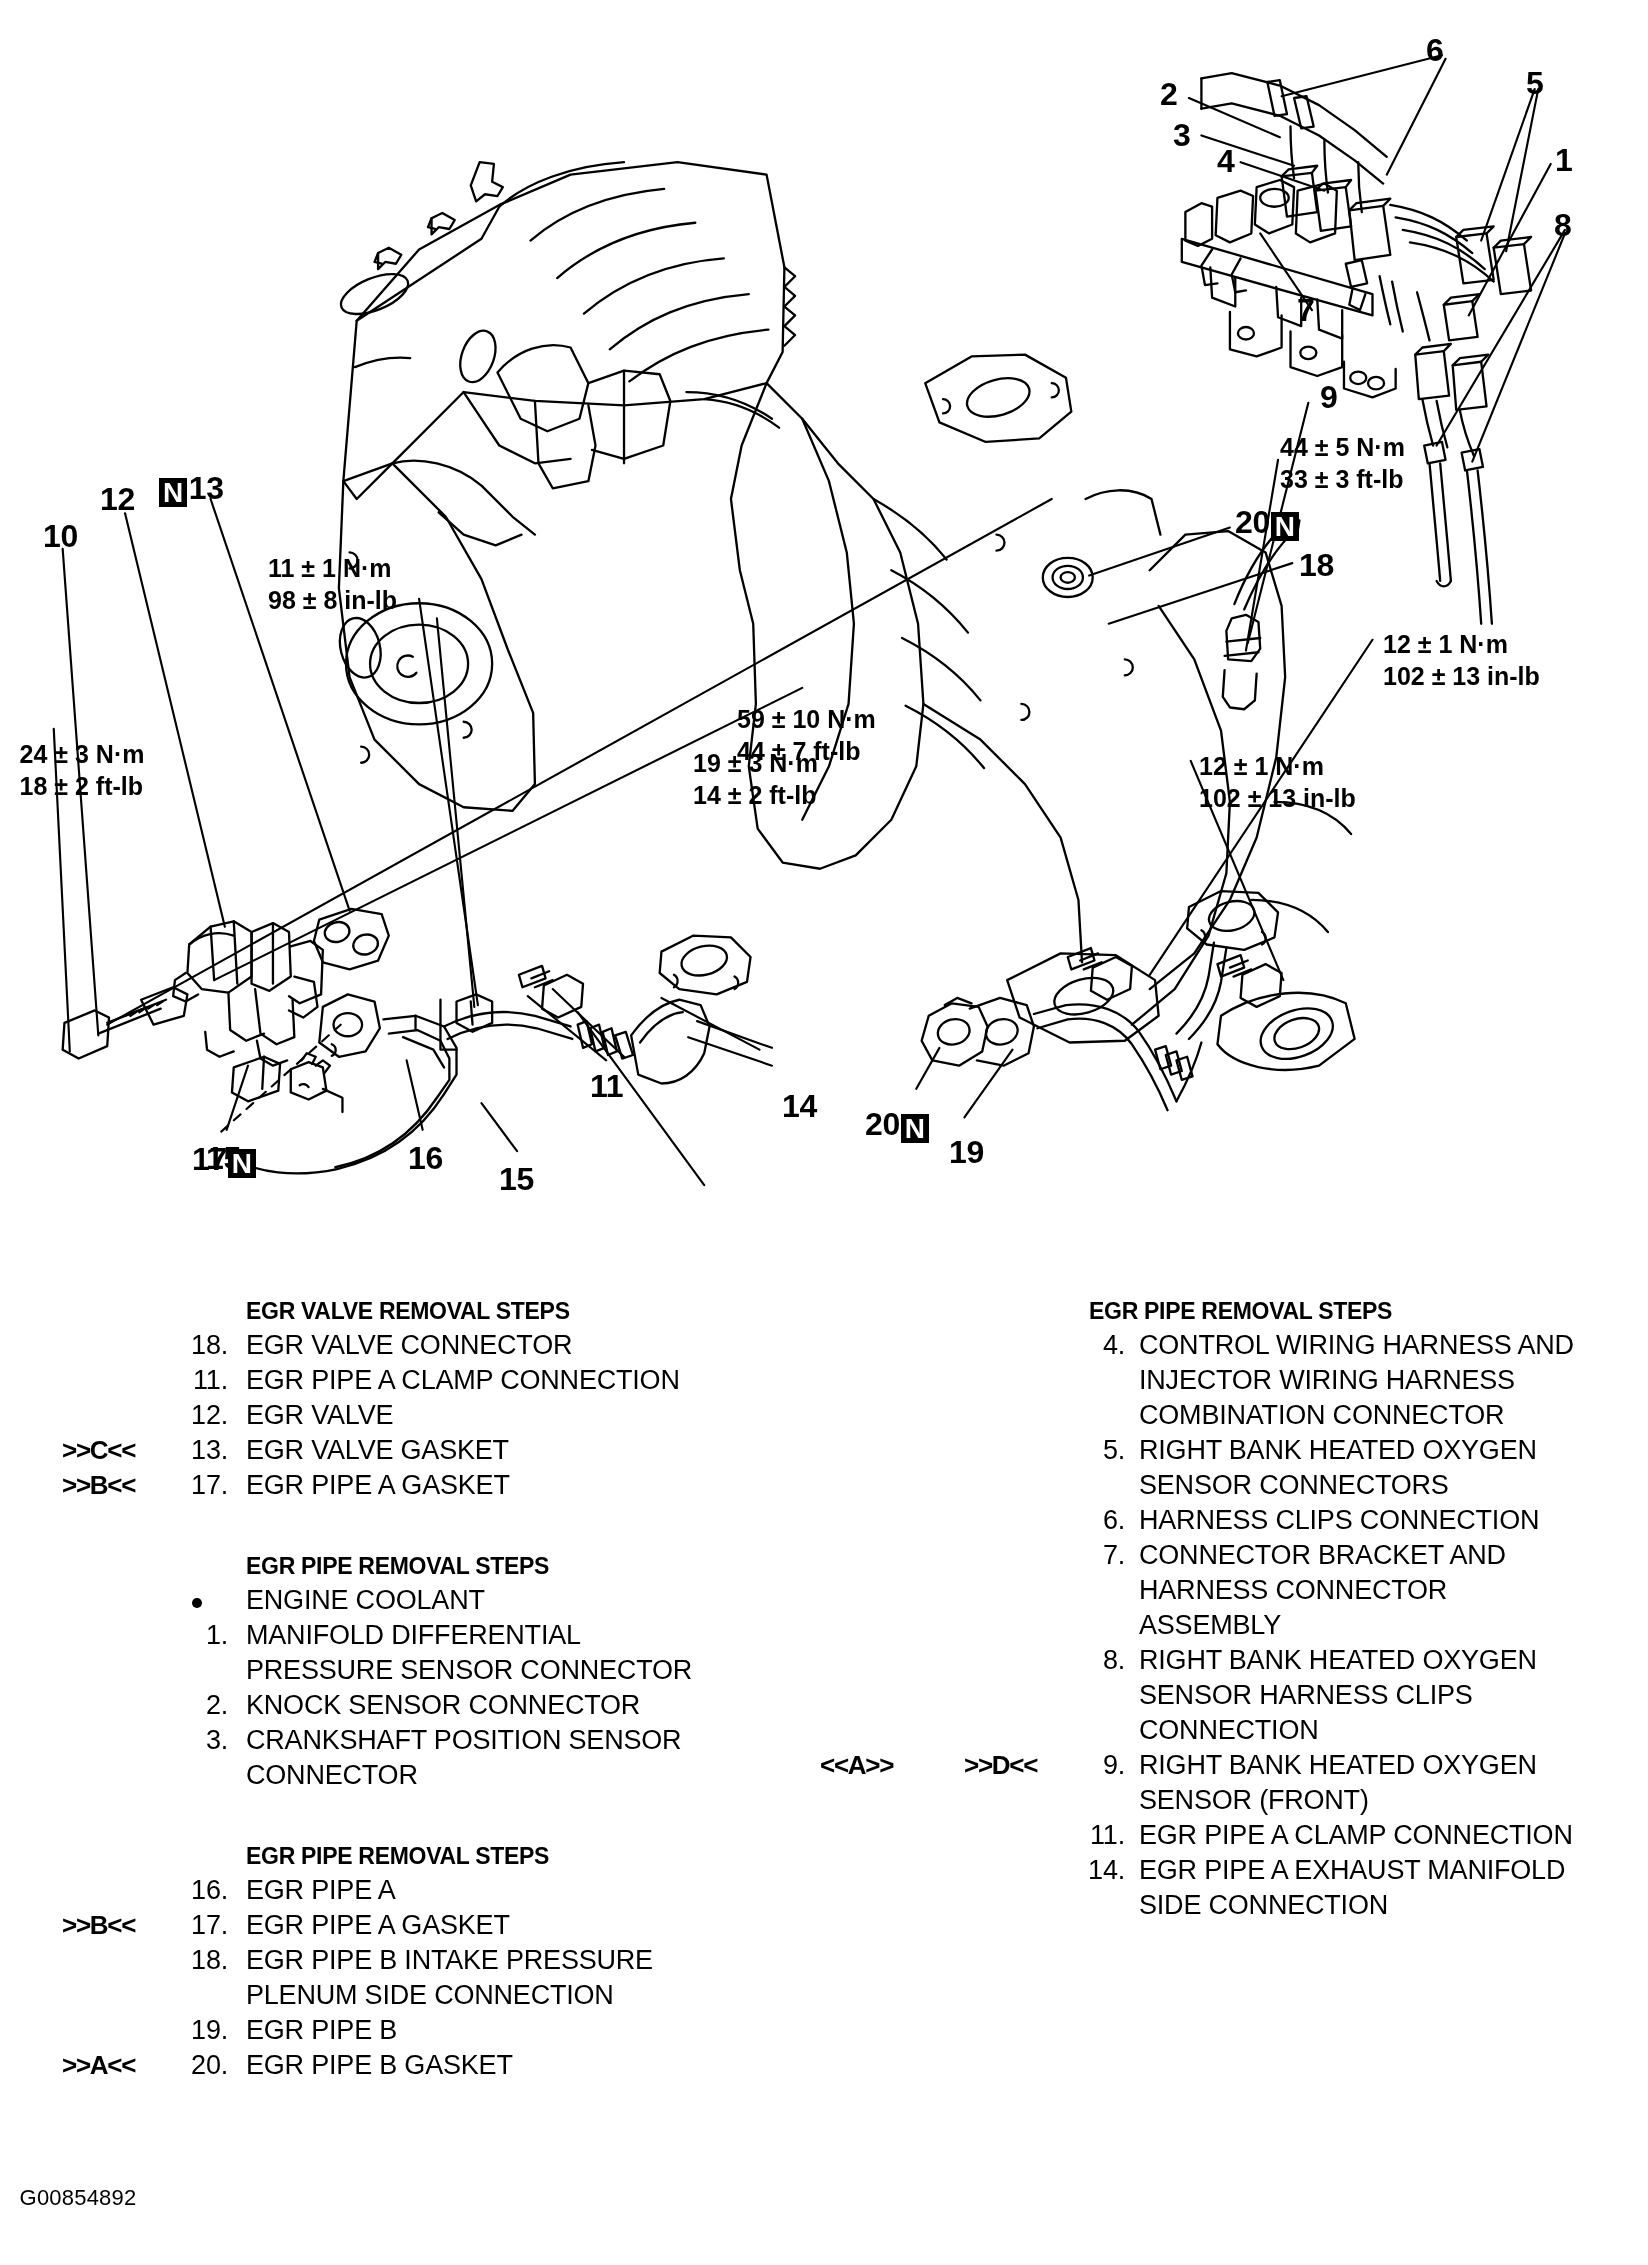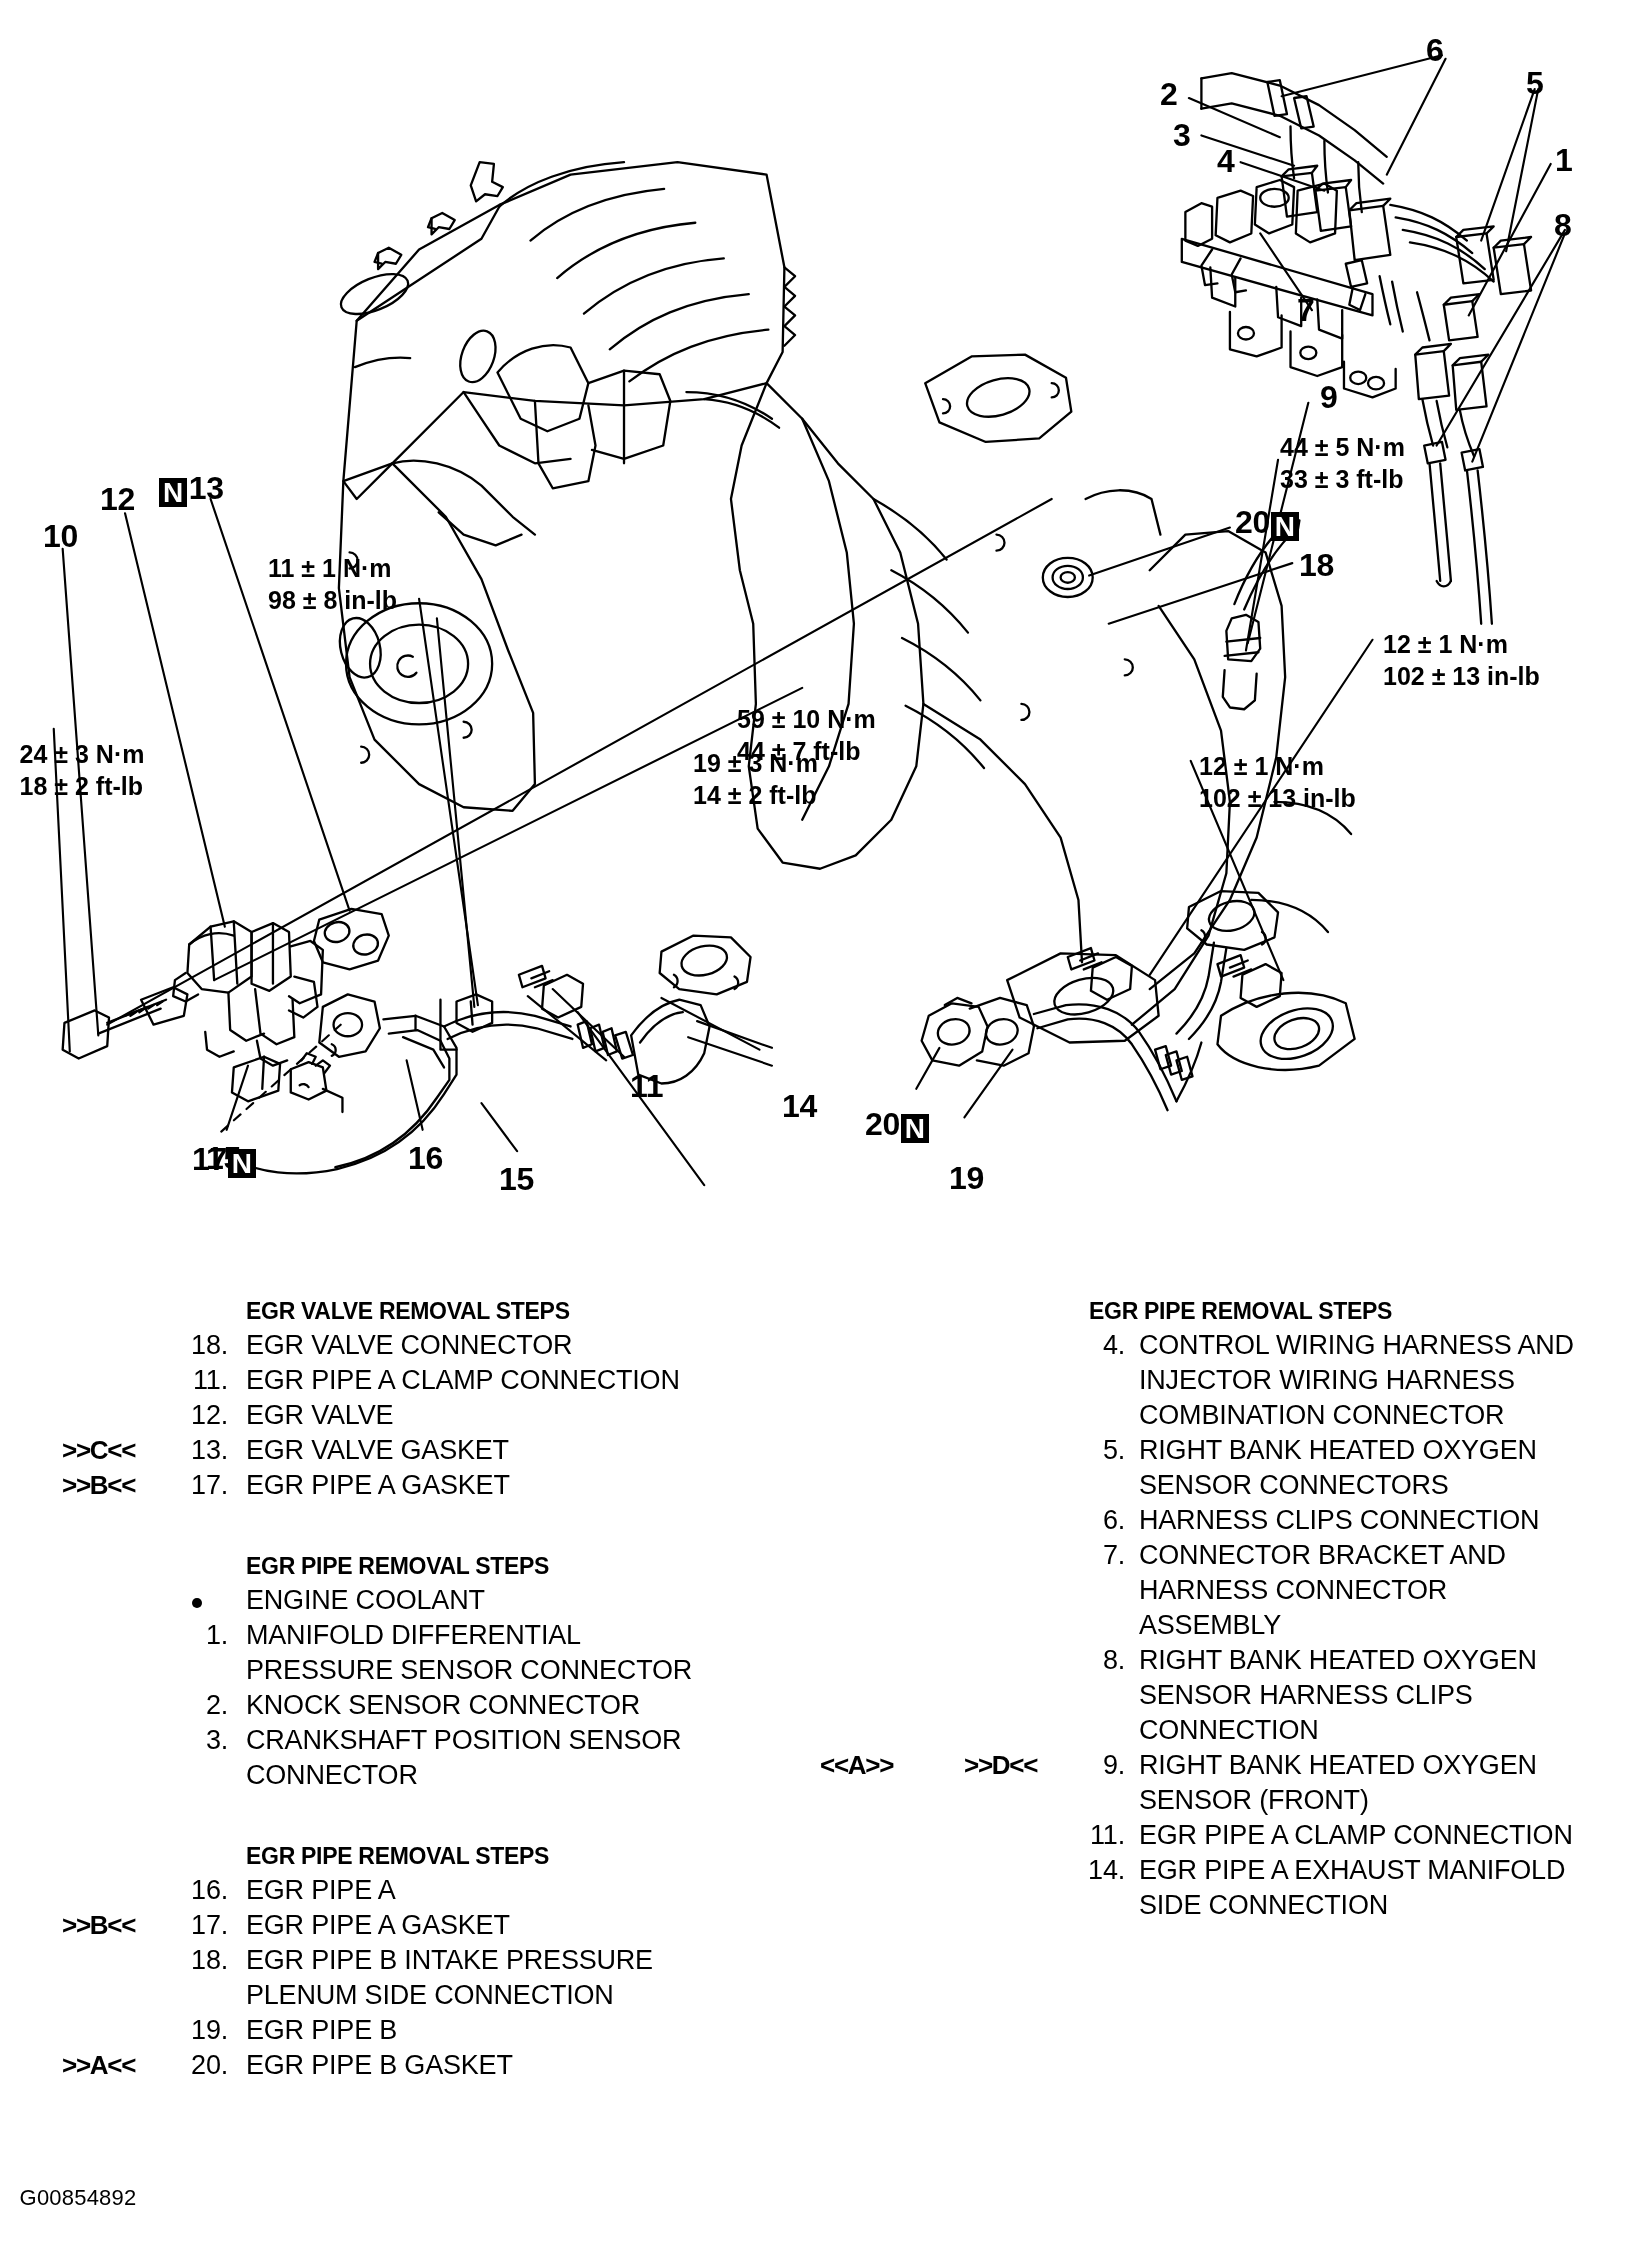--- a/index.html
+++ b/index.html
@@ -493,28 +493,28 @@
     <div class="callout" style="left:1555px;top:144px;">1</div>
     <div class="callout" style="left:1160px;top:78px;">2</div>
     <div class="callout" style="left:1173px;top:119px;">3</div>
     <div class="callout" style="left:1217px;top:145px;">4</div>
     <div class="callout" style="left:1526px;top:67px;">5</div>
     <div class="callout" style="left:1426px;top:34px;">6</div>
     <div class="callout" style="left:1297px;top:294px;">7</div>
     <div class="callout" style="left:1554px;top:209px;">8</div>
     <div class="callout" style="left:1320px;top:381px;">9</div>
     <div class="callout" style="left:43px;top:520px;">10</div>
-    <div class="callout" style="left:590px;top:1070px;margin-left:40px;">11</div>
+    <div class="callout" style="left:590px;top:1070px;">11</div>
     <div class="callout" style="left:100px;top:483px;">12</div>
     <div class="callout" style="left:782px;top:1062px;margin-top:28px;">14</div>
     <div class="callout" style="left:206px;top:1142px;">15</div>
     <div class="callout" style="left:499px;top:1163px;">15</div>
     <div class="callout" style="left:408px;top:1142px;">16</div>
     <div class="callout" style="left:1299px;top:549px;">18</div>
-    <div class="callout" style="left:949px;top:1136px;margin-top:26px;">19</div>
+    <div class="callout" style="left:949px;top:1136px;">19</div>
 
     <div class="callout" style="left:159px;top:472px;">
       <span class="nmark" style="margin-left:0;margin-right:1.8px;">N</span><span>13</span>
     </div>
     <div class="callout" style="left:192px;top:1143px;">
       <span>17</span><span class="nmark">N</span>
     </div>
     <div class="callout" style="left:1235px;top:506px;">
       <span>20</span><span class="nmark">N</span>
     </div>

